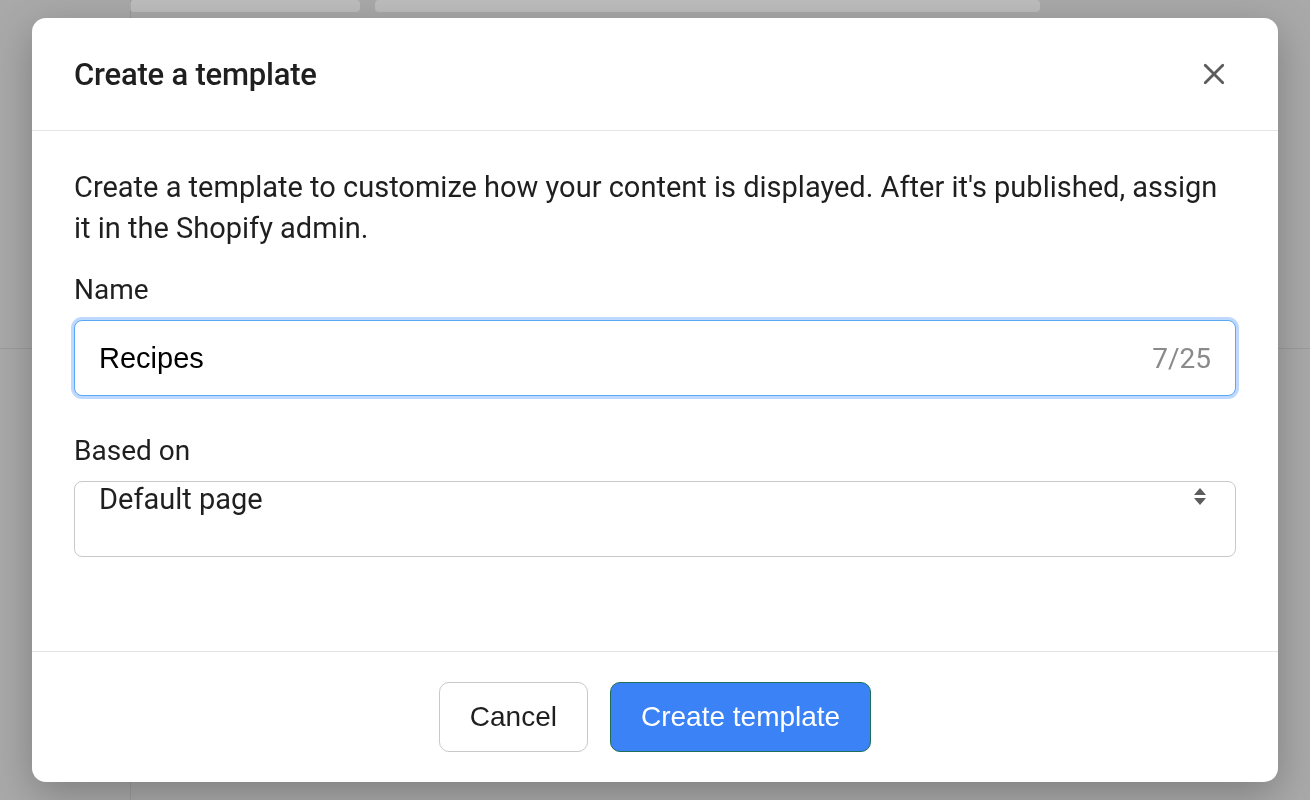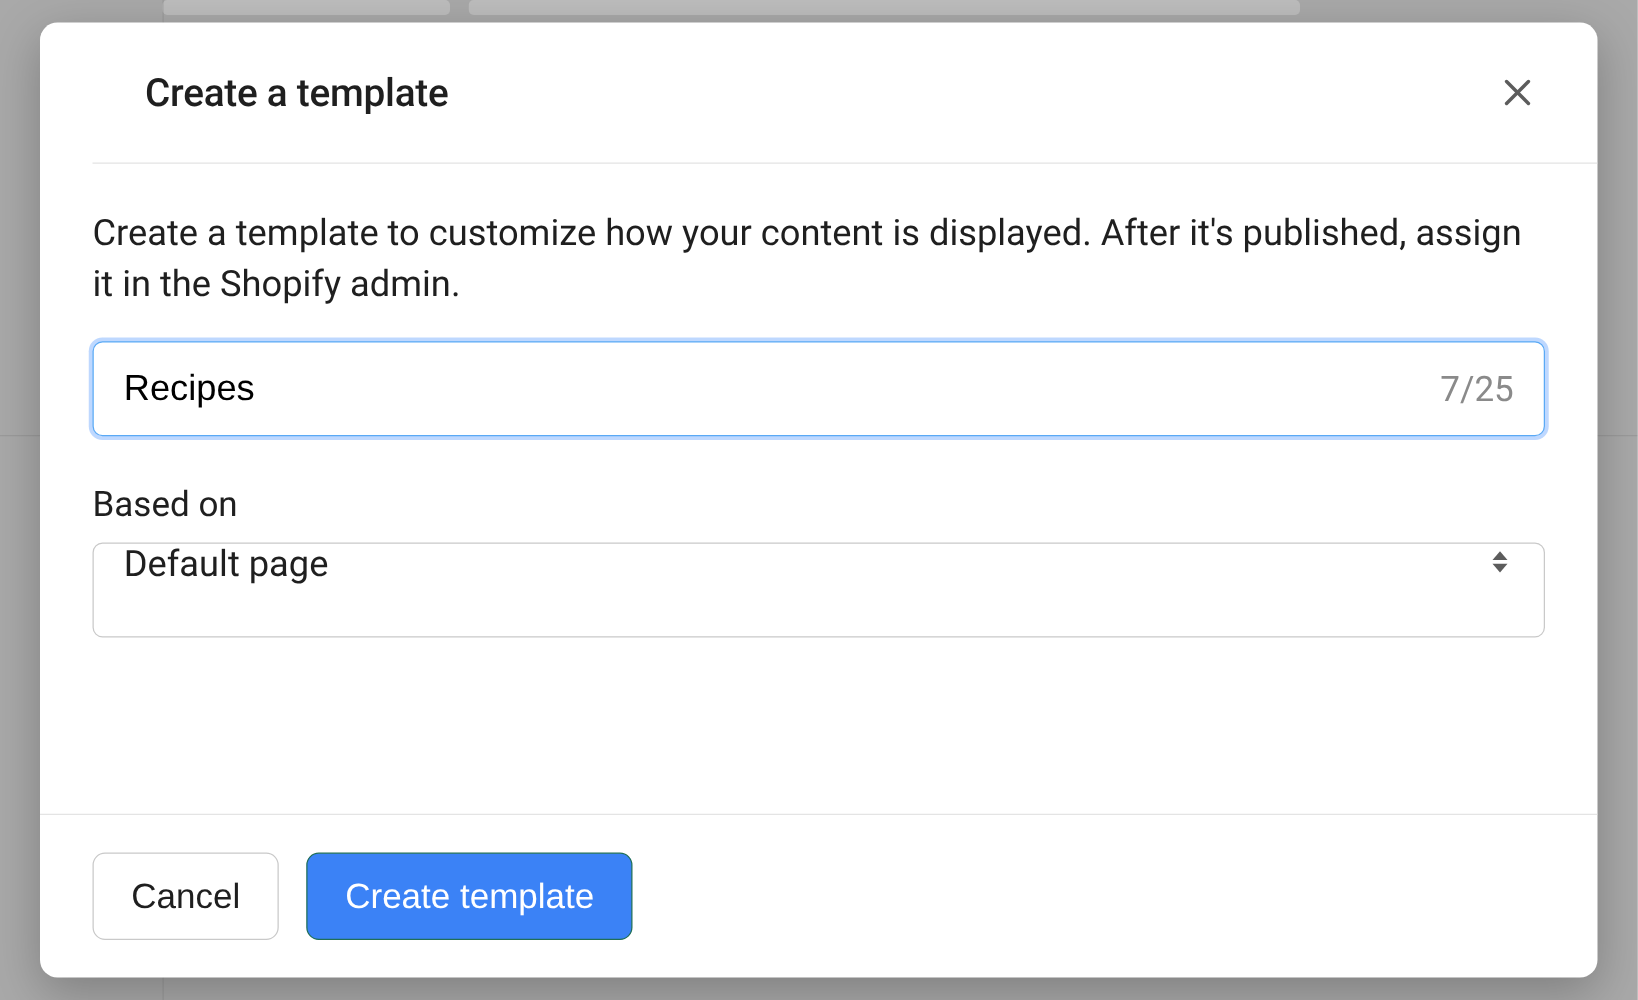--- a/index.html
+++ b/index.html
@@ -48,21 +48,20 @@
       flex-direction: column;
       overflow: hidden;
     }
 
     .modal-header {
       display: flex;
       align-items: center;
       justify-content: space-between;
       padding: 34px 42px 34px 42px;
       border-bottom: 1px solid #e4e4e4;
-      margin-left: 42px;
     }
     .modal-title {
       font-size: 31px;
       font-weight: 500;
       color: #1f1f1f;
       letter-spacing: -0.2px;
     }
     .close-btn {
       width: 44px;
       height: 44px;
@@ -157,21 +156,21 @@
     .caret-tri {
       width: 0; height: 0;
       border-left: 6px solid transparent;
       border-right: 6px solid transparent;
     }
     .caret-up { border-bottom: 7px solid #5c5c5c; }
     .caret-down { border-top: 7px solid #5c5c5c; }
 
     .modal-footer {
       display: flex;
-      justify-content: flex-start;
+      justify-content: center;
       align-items: center;
       gap: 22px;
       padding: 30px 42px 30px 42px;
       border-top: 1px solid #e4e4e4;
     }
     .btn {
       height: 70px;
       padding: 0 30px;
       border-radius: 10px;
       font-size: 28px;
@@ -212,20 +211,21 @@
         <line x1="5" y1="5" x2="19" y2="19"></line>
         <line x1="19" y1="5" x2="5" y2="19"></line>
       </svg>
     </div>
   </div>
 
   <div class="modal-body">
     <p class="description">Create a template to customize how your content is displayed. After it's published, assign it in the Shopify admin.</p>
 
     <div class="field">
+      <label class="field-label">Name</label>
       <div class="input-wrap focused">
         <input type="text" class="text-input" value="Recipes" style="">
         <span class="char-count">7/25</span>
       </div>
     </div>
 
     <div class="field">
       <label class="field-label">Based on</label>
       <div class="select-wrap">
         <span class="select-value">Default page</span>

